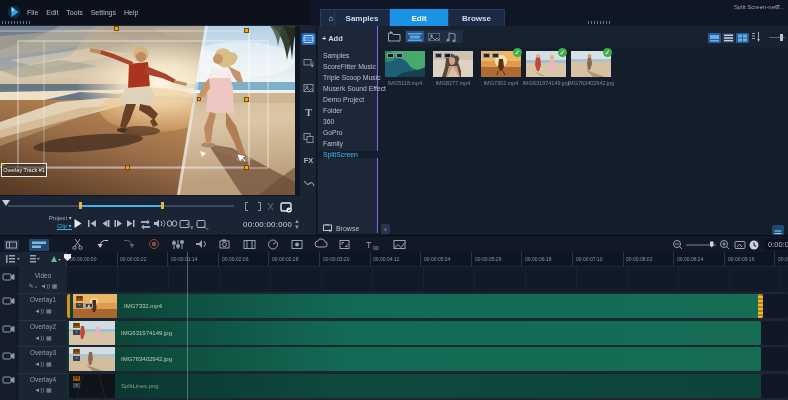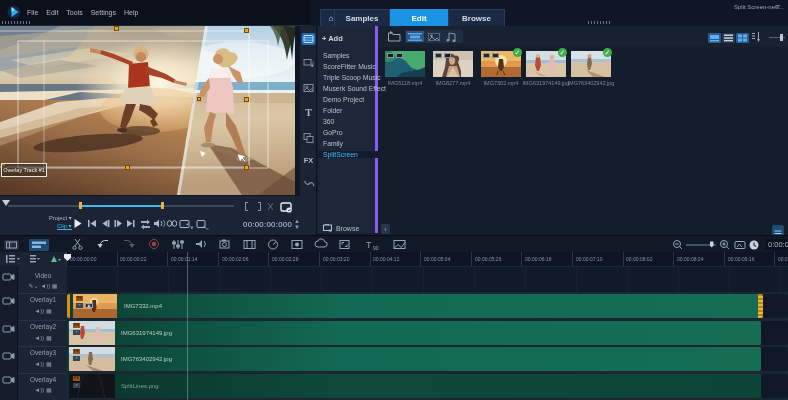--- a/index.html
+++ b/index.html
@@ -40,21 +40,21 @@
 
 #transport { left:0; top:187px; width:300px; height:22px; background:#1a2434; }
 #prj { left:49px; top:2px; font-size:5.8px; color:#aab4c4; white-space:nowrap; }
 #clip { left:57px; top:10px; font-size:5.8px; color:#3fb8ec; border-bottom:1px solid #3fb8ec; white-space:nowrap; }
 #timecode { left:243px; top:7px; color:#ccd5e2; font-size:7.8px; letter-spacing:0.3px; }
 #tcspin { left:294px; top:5px; color:#8d99ab; font-size:6px; line-height:6px; }
 
 
 #library { left:300px; top:26px; width:488px; height:209px; background:#141d2c; }
 #libicons { left:0; top:0; width:17px; height:209px; background:#1a2433; border-right:1px solid #0d1320; }
-#folders { left:18px; top:0; width:60px; height:207px; background:#1d2737; border-right:3px solid #8b5cf6; }
+#folders { left:18px; top:0; width:60px; height:207px; background:#1d2737; border-right:1px solid #8b5cf6; }
 .fitem { position:absolute; left:5px; font-size:6.8px; color:#b6c0ce; white-space:nowrap; }
 #f-sel { left:0; width:60px; background:#121c2e; color:#45c0f0; padding-left:5px; }
 #addrow { left:4px; top:8px; color:#cdd5e0; font-size:7.5px; font-weight:bold; }
 #browse { left:5px; top:198px; color:#b6c0ce; font-size:7px; }
 #libtop { left:78px; top:0; width:410px; height:21px; background:#18212f; }
 #libcontent { left:78px; top:21px; width:410px; height:188px; }
 .thumb { position:absolute; top:4px; width:40px; height:26px; overflow:hidden; }
 .tlabel { position:absolute; top:33px; width:48px; text-align:center; font-size:5.5px; color:#7e8a9a; }
 .check { position:absolute; width:9px; height:9px; border-radius:50%; background:#3fae49; color:#fff;
   font-size:7px; line-height:9px; text-align:center; }

